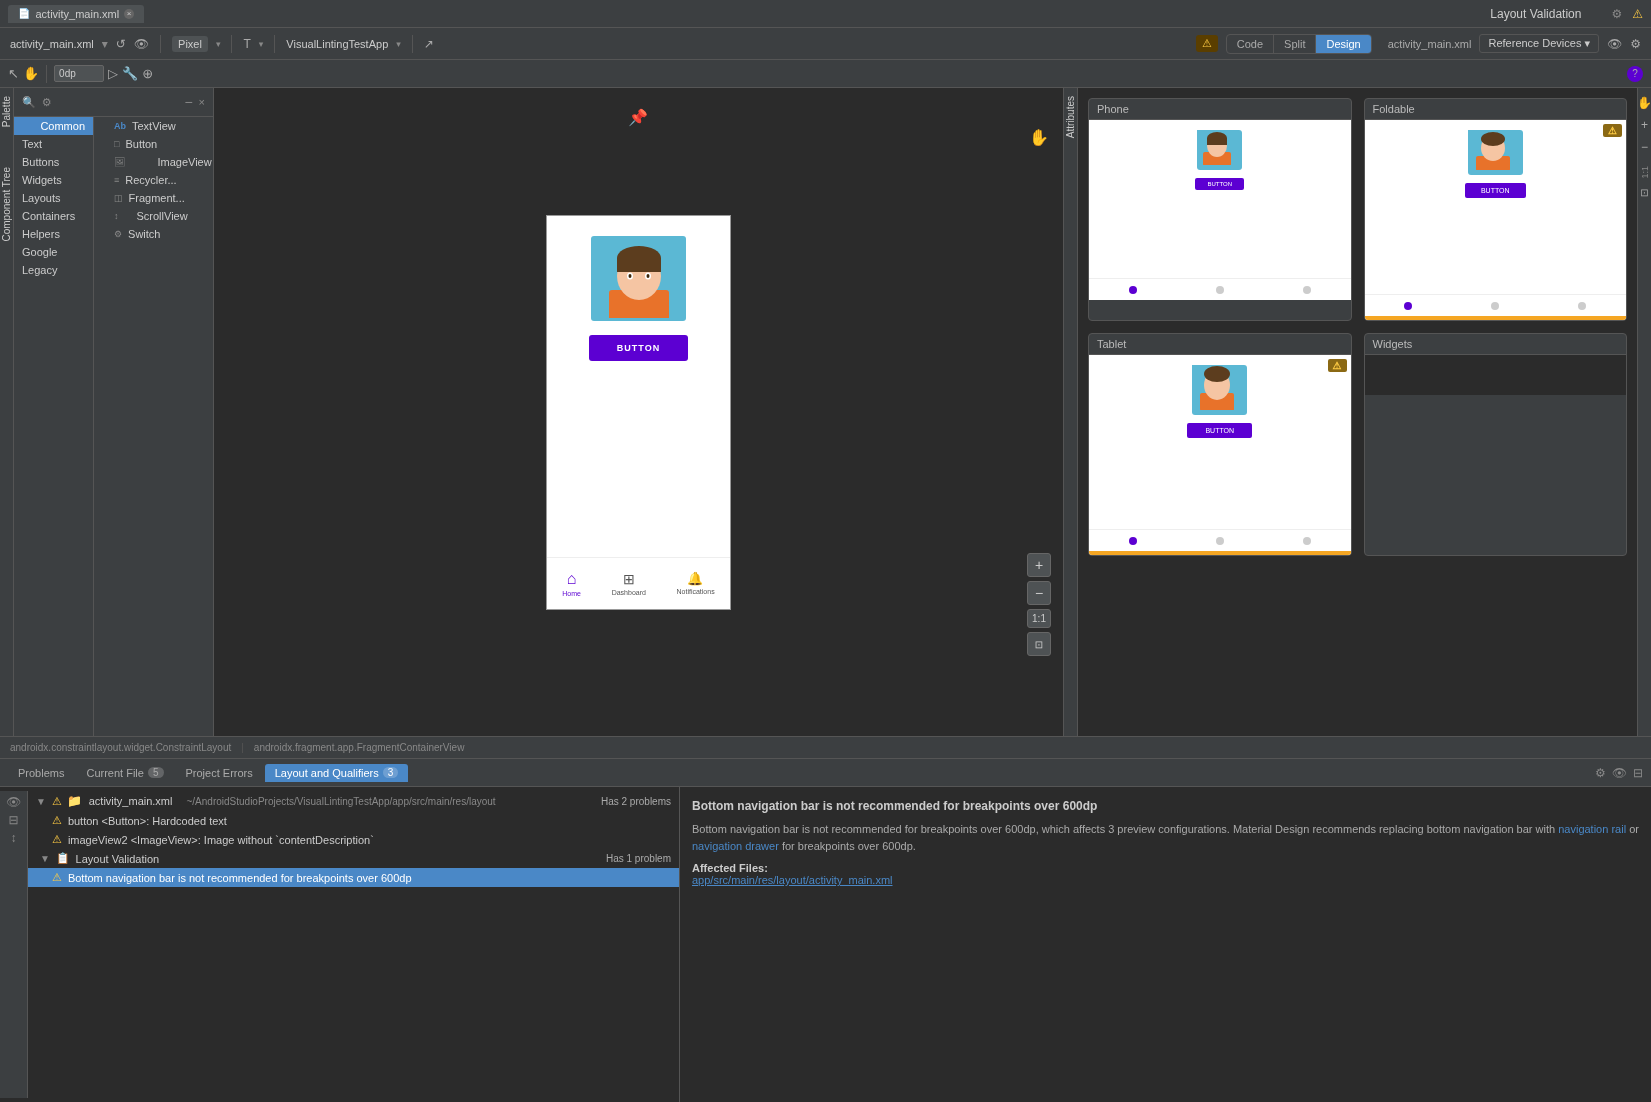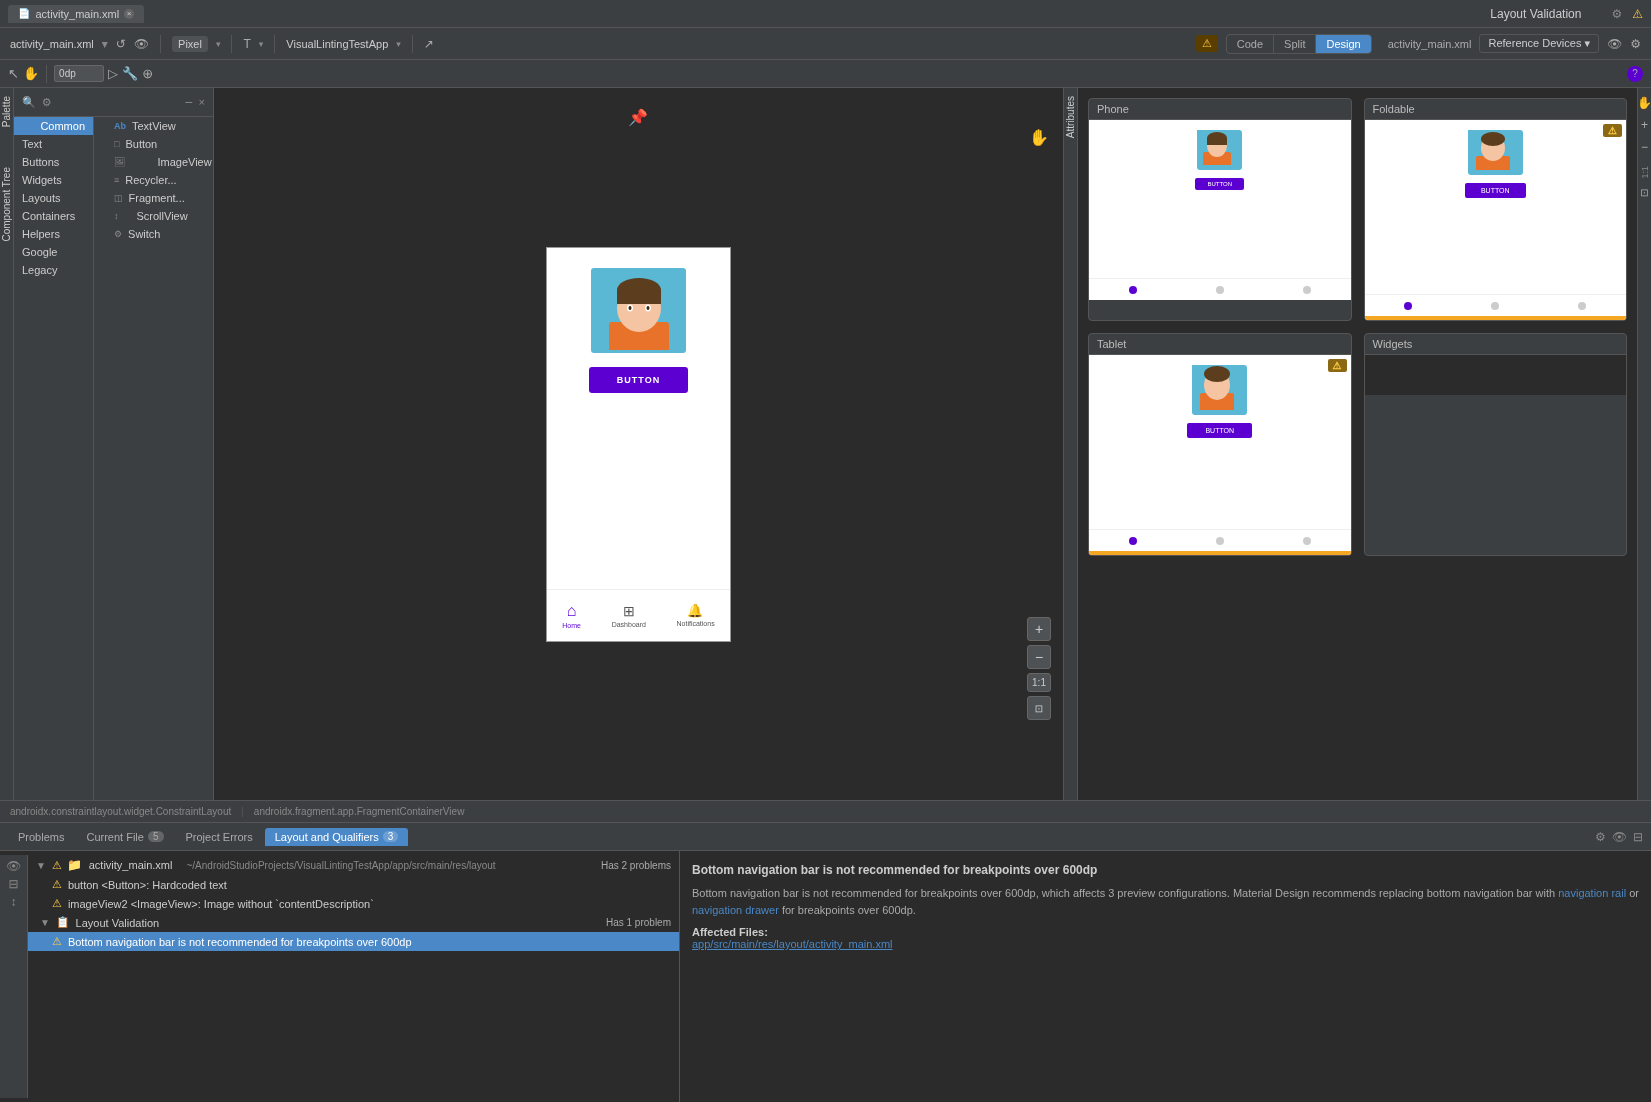--- a/index.html
+++ b/index.html
@@ -261,21 +261,21 @@
       align-items: center;
       padding: 0 10px;
       font-size: 10px;
       color: #888;
       gap: 10px;
       flex-shrink: 0;
     }
 
     
     .bottom-panel {
-      height: 280px;
+      height: 344px;
       background: #2b2b2b;
       border-top: 1px solid #555;
       display: flex;
       flex-direction: column;
       flex-shrink: 0;
     }
 
     .bottom-panel-tabs {
       background: #3c3f41;
       height: 28px;

